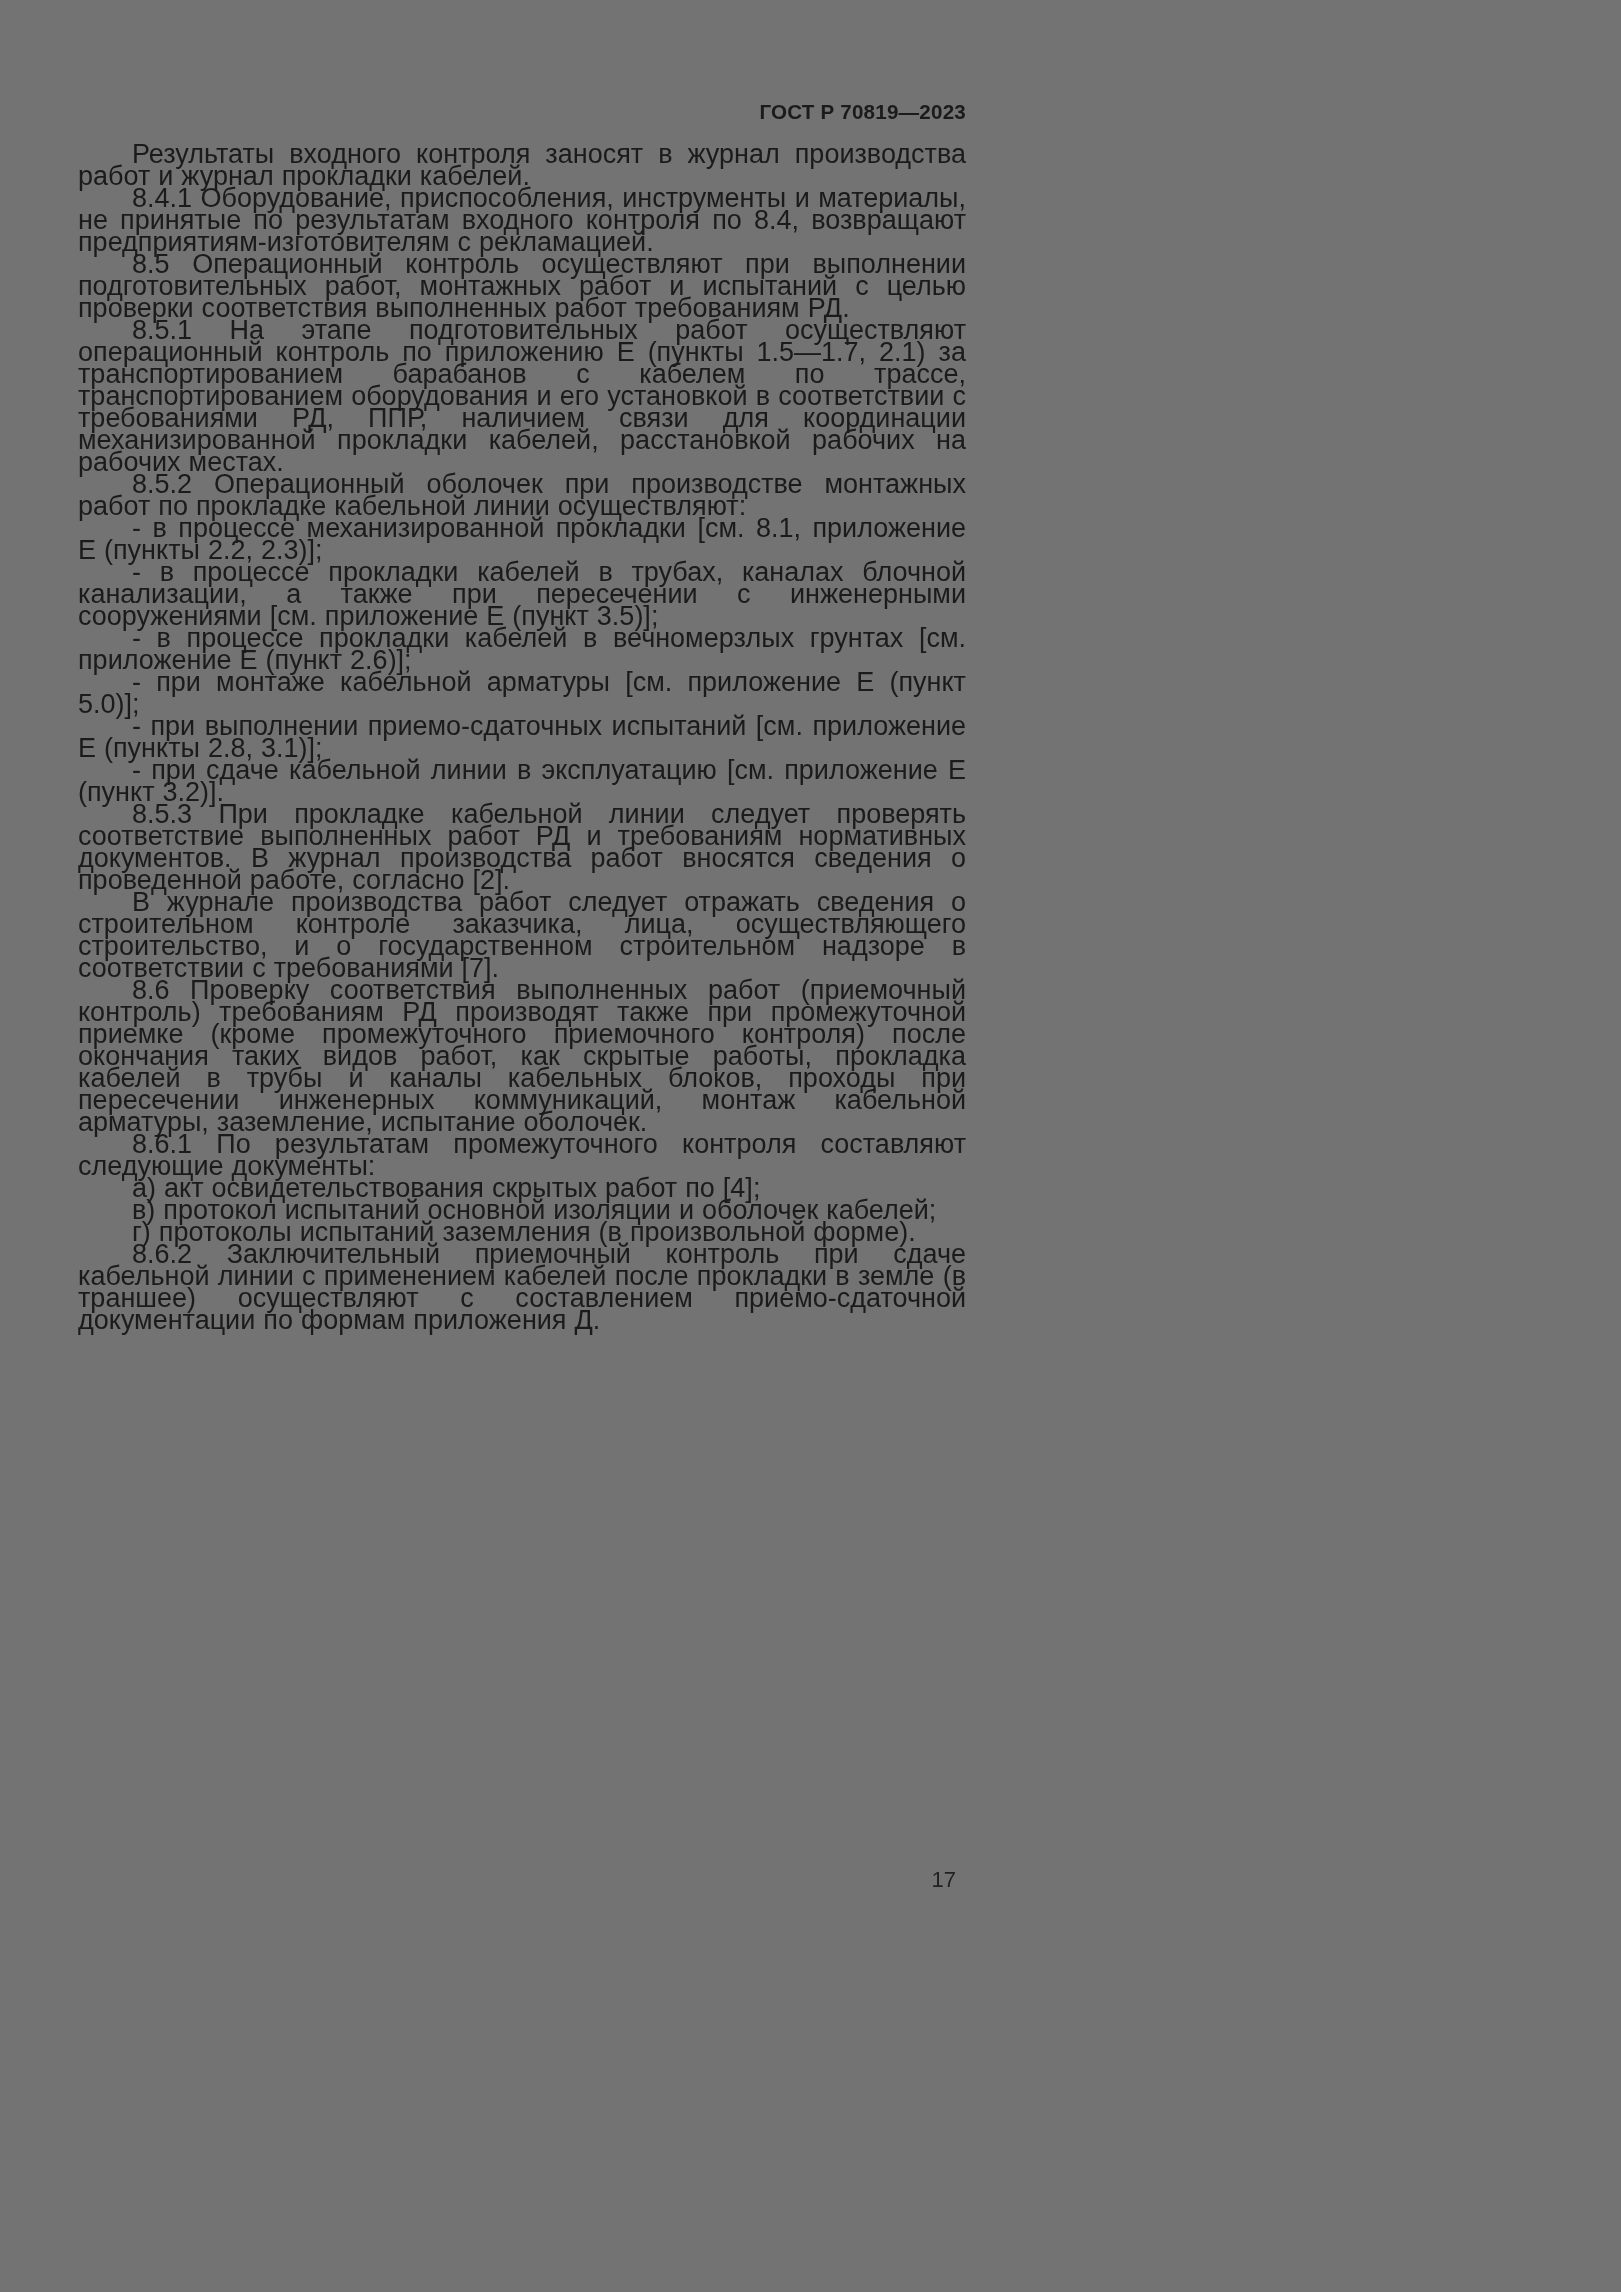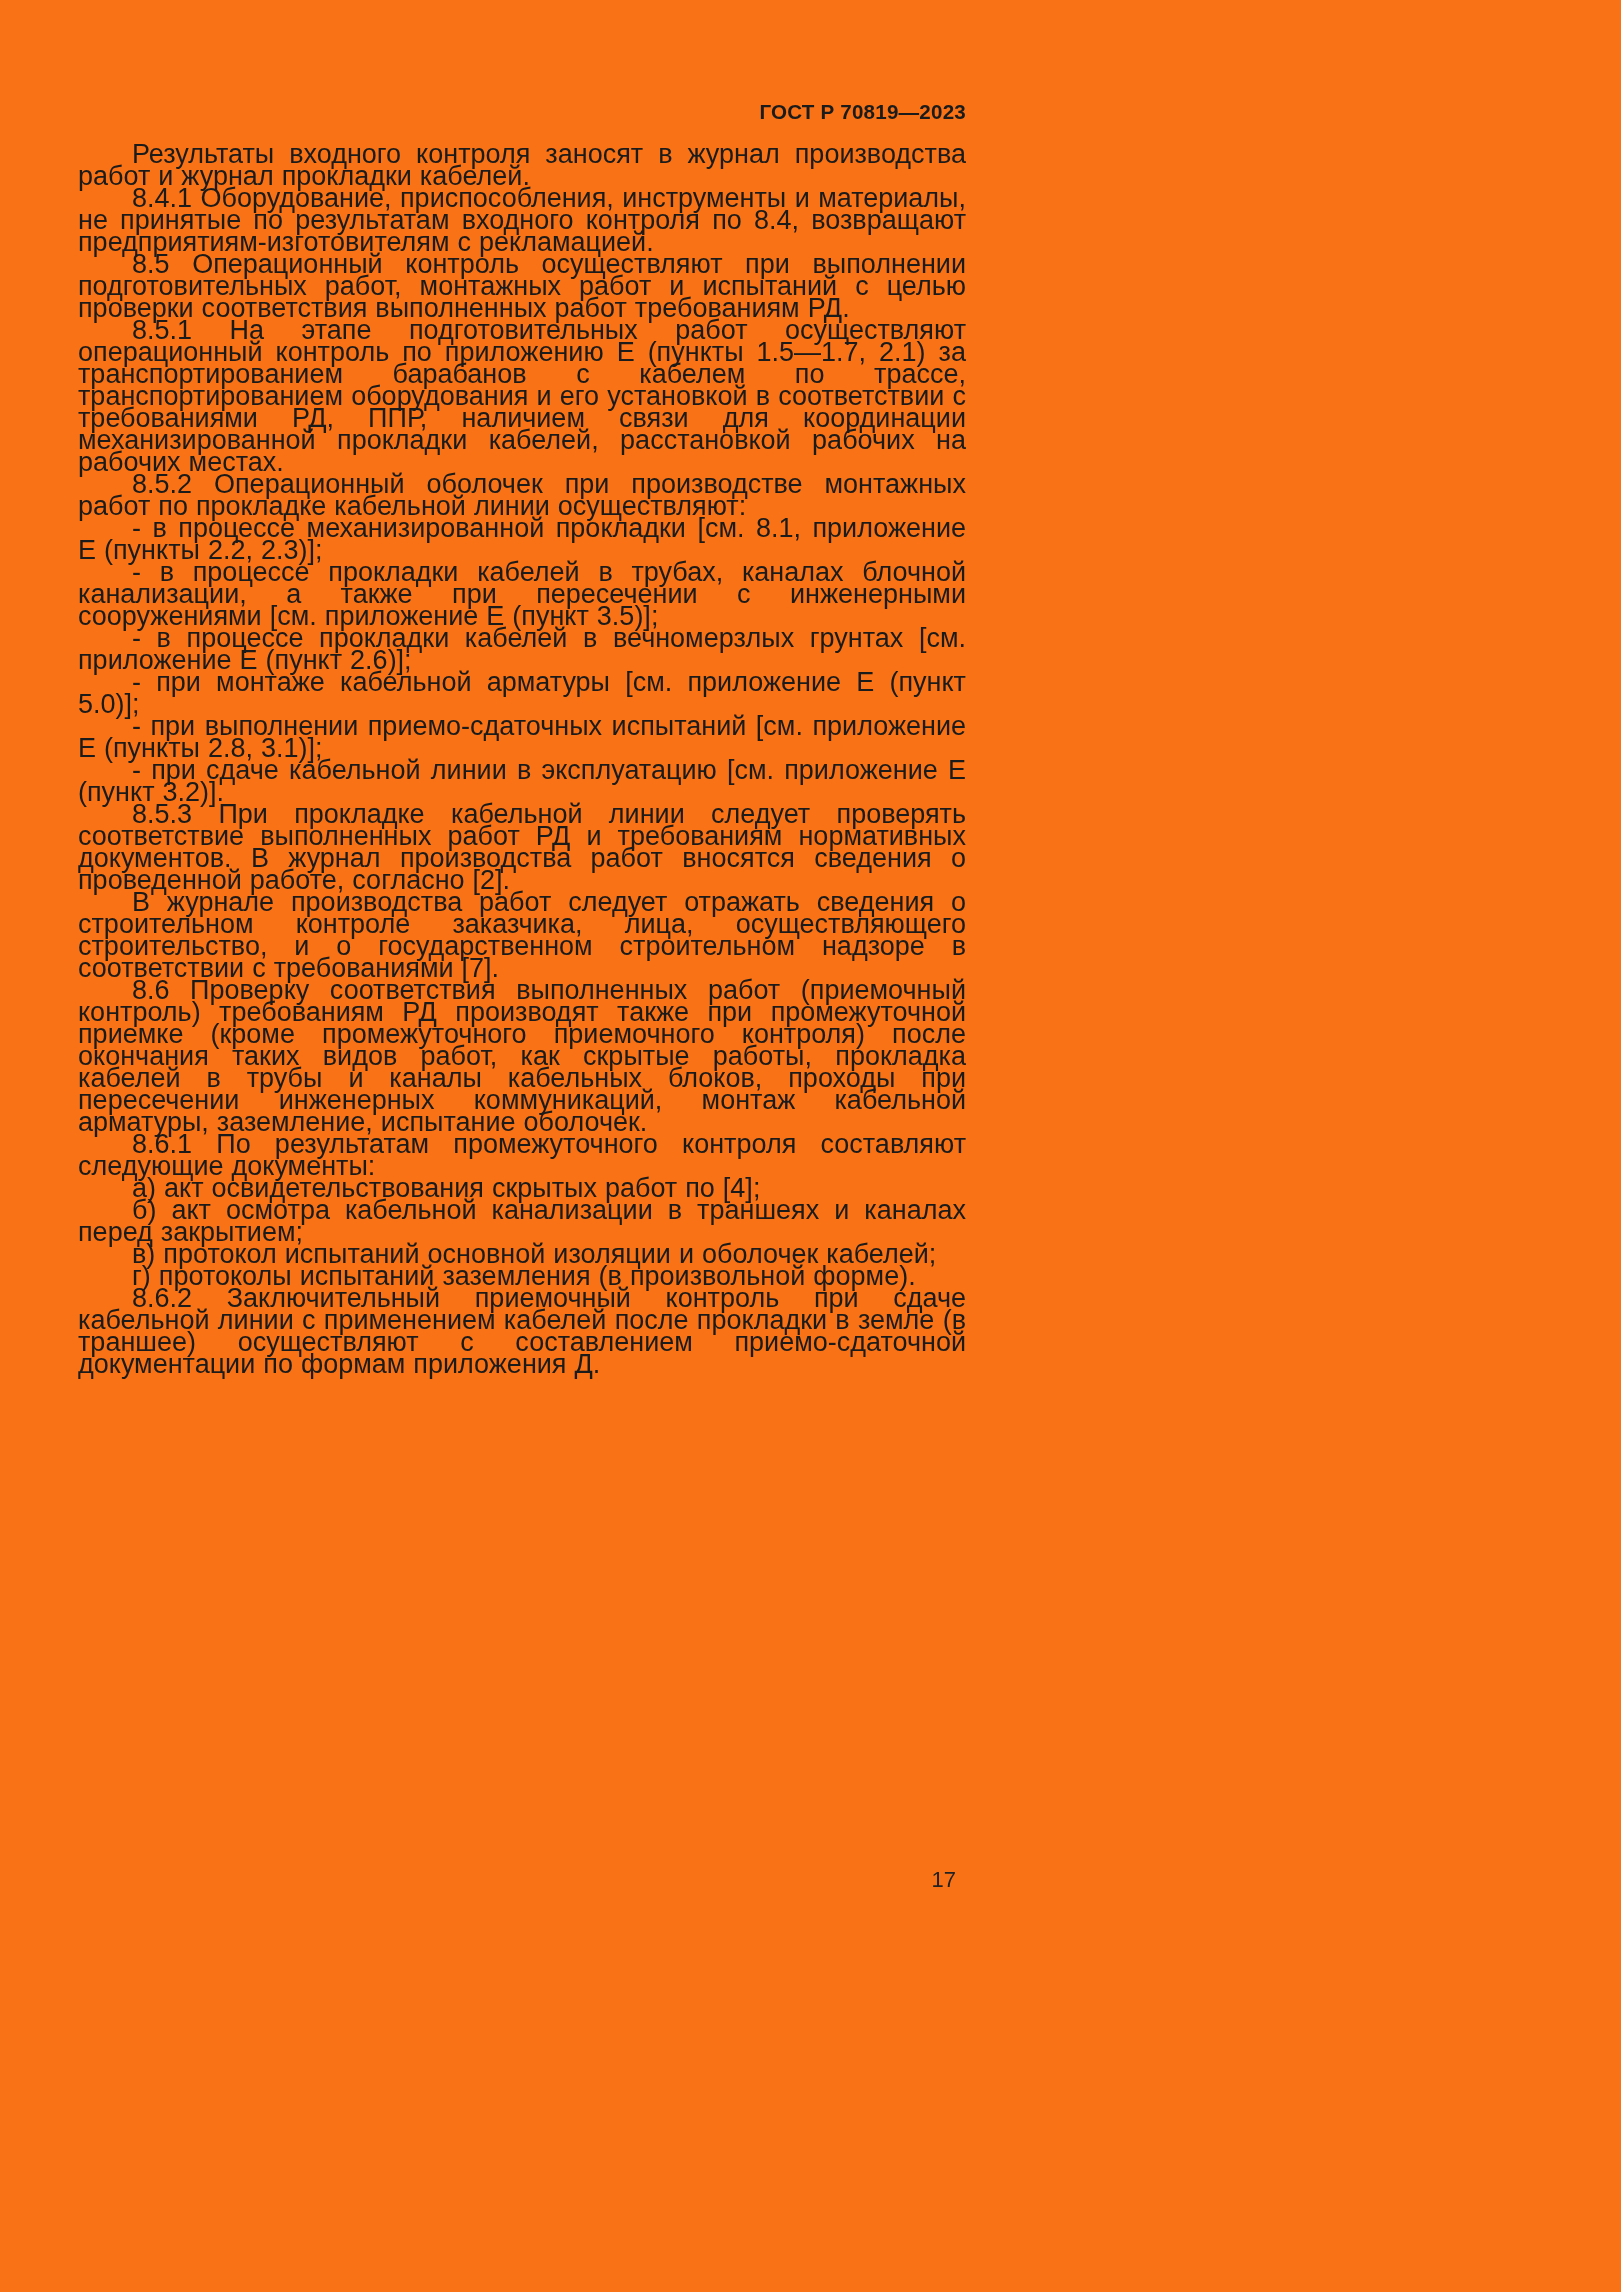--- a/index.html
+++ b/index.html
@@ -4,21 +4,21 @@
   <style>
     html, body {
       margin: 0;
       padding: 0;
       background: #ffffff;
     }
     .page {
       position: relative;
       width: 1621px;
       height: 2293px;
-      background: #f97316;
+      background: #737373;
       font-family: "Liberation Sans", sans-serif;
       color: #1b1b1b;
       overflow: hidden;
     }
     .doc-header {
       position: absolute;
       top: 100px;
       left: 78px;
       width: 888px;
       text-align: right;
@@ -67,21 +67,20 @@
     <p>- в процессе прокладки кабелей в трубах, каналах блочной канализации, а также при пересечении с инженерными сооружениями [см. приложение Е (пункт 3.5)];</p>
     <p>- в процессе прокладки кабелей в вечномерзлых грунтах [см. приложение Е (пункт 2.6)];</p>
     <p>- при монтаже кабельной арматуры [см. приложение Е (пункт 5.0)];</p>
     <p>- при выполнении приемо-сдаточных испытаний [см. приложение Е (пункты 2.8, 3.1)];</p>
     <p>- при сдаче кабельной линии в эксплуатацию [см. приложение Е (пункт 3.2)].</p>
     <p>8.5.3 При прокладке кабельной линии следует проверять соответствие выполненных работ РД и требованиям нормативных документов. В журнал производства работ вносятся сведения о проведенной работе, согласно [2].</p>
     <p>В журнале производства работ следует отражать сведения о строительном контроле заказчика, лица, осуществляющего строительство, и о государственном строительном надзоре в соответствии с требованиями [7].</p>
     <p>8.6 Проверку соответствия выполненных работ (приемочный контроль) требованиям РД производят также при промежуточной приемке (кроме промежуточного приемочного контроля) после окончания таких видов работ, как скрытые работы, прокладка кабелей в трубы и каналы кабельных блоков, проходы при пересечении инженерных коммуникаций, монтаж кабельной арматуры, заземление, испытание оболочек.</p>
     <p>8.6.1 По результатам промежуточного контроля составляют следующие документы:</p>
     <p>а) акт освидетельствования скрытых работ по [4];</p>
-    <p>б) акт осмотра кабельной канализации в траншеях и каналах перед закрытием;</p>
     <p>в) протокол испытаний основной изоляции и оболочек кабелей;</p>
     <p>г) протоколы испытаний заземления (в произвольной форме).</p>
     <p>8.6.2 Заключительный приемочный контроль при сдаче кабельной линии с применением кабелей после прокладки в земле (в траншее) осуществляют с составлением приемо-сдаточной документации по формам приложения Д.</p>
   </div>
 
   <div class="page-number">17</div>
 
 </div>
 
 

